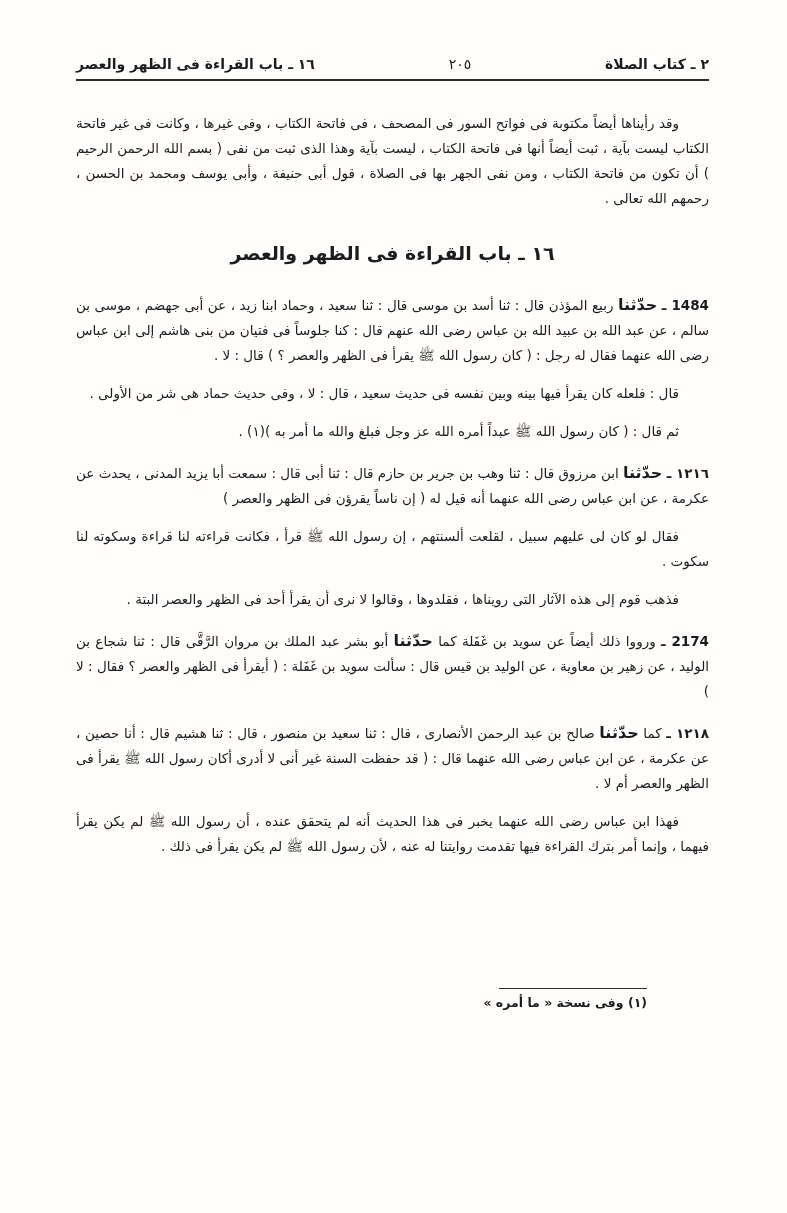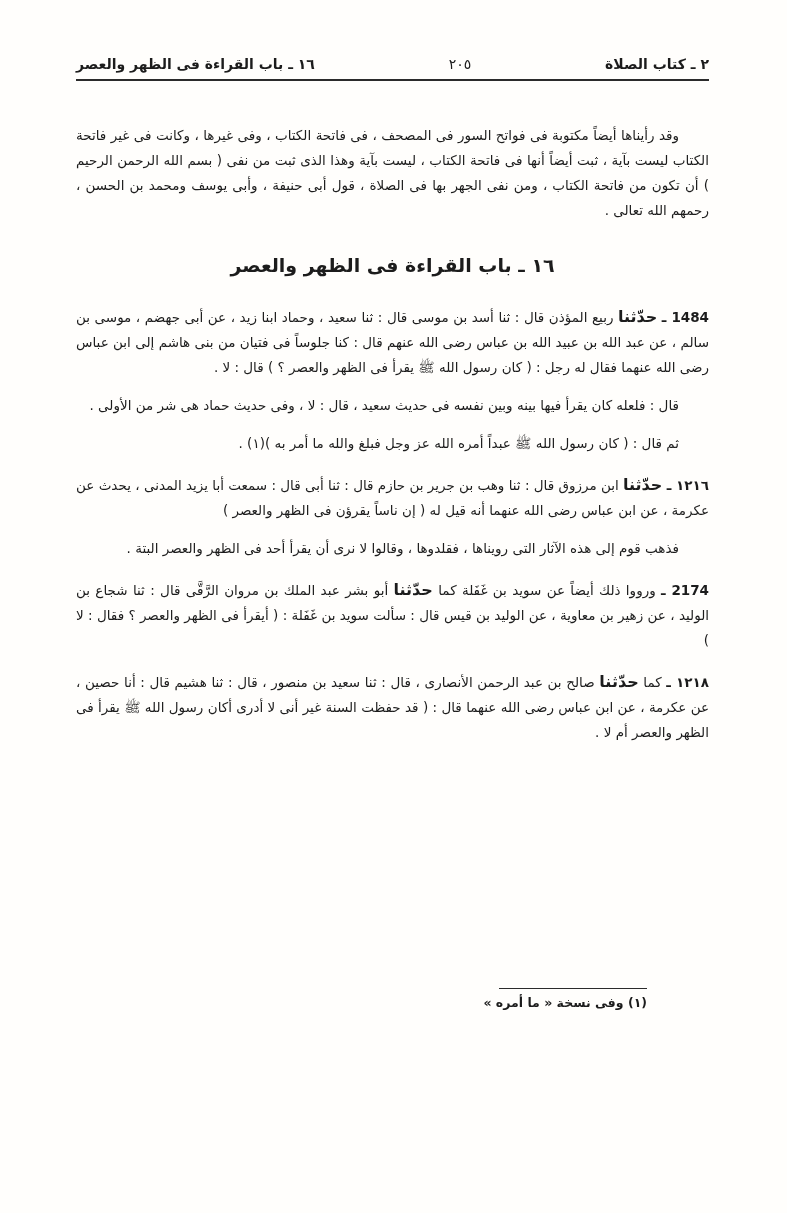--- a/index.html
+++ b/index.html
@@ -25,21 +25,21 @@
   .header-row .page-num {
     font-weight: normal;
     font-size: 14px;
   }
   .header-rule {
     border: none;
     border-top: 2px solid #2b2b2b;
     margin: 7px 0 0 0;
   }
   main.body-text {
-    margin-top: 42px;
+    margin-top: 30px;
     font-size: 13.5px;
     line-height: 25px;
     text-align: justify;
   }
   main.body-text p { margin: 0 0 13px 0; }
   p.indent { text-indent: 30px; }
   .chapter-heading {
     text-align: center;
     font-size: 19px;
     font-weight: bold;
@@ -95,38 +95,40 @@
     <p class="indent">قال : فلعله كان يقرأ فيها بينه وبين نفسه فى حديث سعيد ، قال : لا ، وفى حديث حماد هى شر من الأولى .</p>
 
     <p class="indent">ثم قال : ( كان رسول الله ﷺ عبداً أمره الله عز وجل فبلغ والله ما أمر به )(١) .</p>
 
     <p class="hadith">
       <span class="hnum">١٢١٦ ـ</span>
       <span class="hd">حدّثنا</span>
       <span>ابن مرزوق قال : ثنا وهب بن جرير بن حازم قال : ثنا أبى قال : سمعت أبا يزيد المدنى ، يحدث عن عكرمة ، عن ابن عباس رضى الله عنهما أنه قيل له ( إن ناساً يقرؤن فى الظهر والعصر )</span>
     </p>
 
+    <p class="indent">فقال لو كان لى عليهم سبيل ، لقلعت ألسنتهم ، إن رسول الله ﷺ قرأ ، فكانت قراءته لنا قراءة وسكوته لنا سكوت .</p>
 
     <p class="indent">فذهب قوم إلى هذه الآثار التى رويناها ، فقلدوها ، وقالوا لا نرى أن يقرأ أحد فى الظهر والعصر البتة .</p>
 
     <p class="hadith">
       <span class="hnum">2174 ـ</span>
       <span>ورووا ذلك أيضاً عن سويد بن غَفَلة كما</span>
       <span class="hd">حدّثنا</span>
       <span>أبو بشر عبد الملك بن مروان الرَّقَّى قال : ثنا شجاع بن الوليد ، عن زهير بن معاوية ، عن الوليد بن قيس قال : سألت سويد بن غَفَلة : ( أيقرأ فى الظهر والعصر ؟ فقال : لا )</span>
     </p>
 
 
     <p class="hadith">
       <span class="hnum">١٢١٨ ـ</span>
       <span>كما</span>
       <span class="hd">حدّثنا</span>
       <span>صالح بن عبد الرحمن الأنصارى ، قال : ثنا سعيد بن منصور ، قال : ثنا هشيم قال : أنا حصين ، عن عكرمة ، عن ابن عباس رضى الله عنهما قال : ( قد حفظت السنة غير أنى لا أدرى أكان رسول الله ﷺ يقرأ فى الظهر والعصر أم لا .</span>
     </p>
 
+    <p class="indent">فهذا ابن عباس رضى الله عنهما يخبر فى هذا الحديث أنه لم يتحقق عنده ، أن رسول الله ﷺ لم يكن يقرأ فيهما ، وإنما أمر بترك القراءة فيها تقدمت روايتنا له عنه ، لأن رسول الله ﷺ لم يكن يقرأ فى ذلك .</p>
 
   </main>
 
   <footer class="footnote-area">
     <div class="fn-rule"></div>
     <p class="footnote-text">(١) وفى نسخة « ما أمره »</p>
   </footer>
 
 </div>
 

